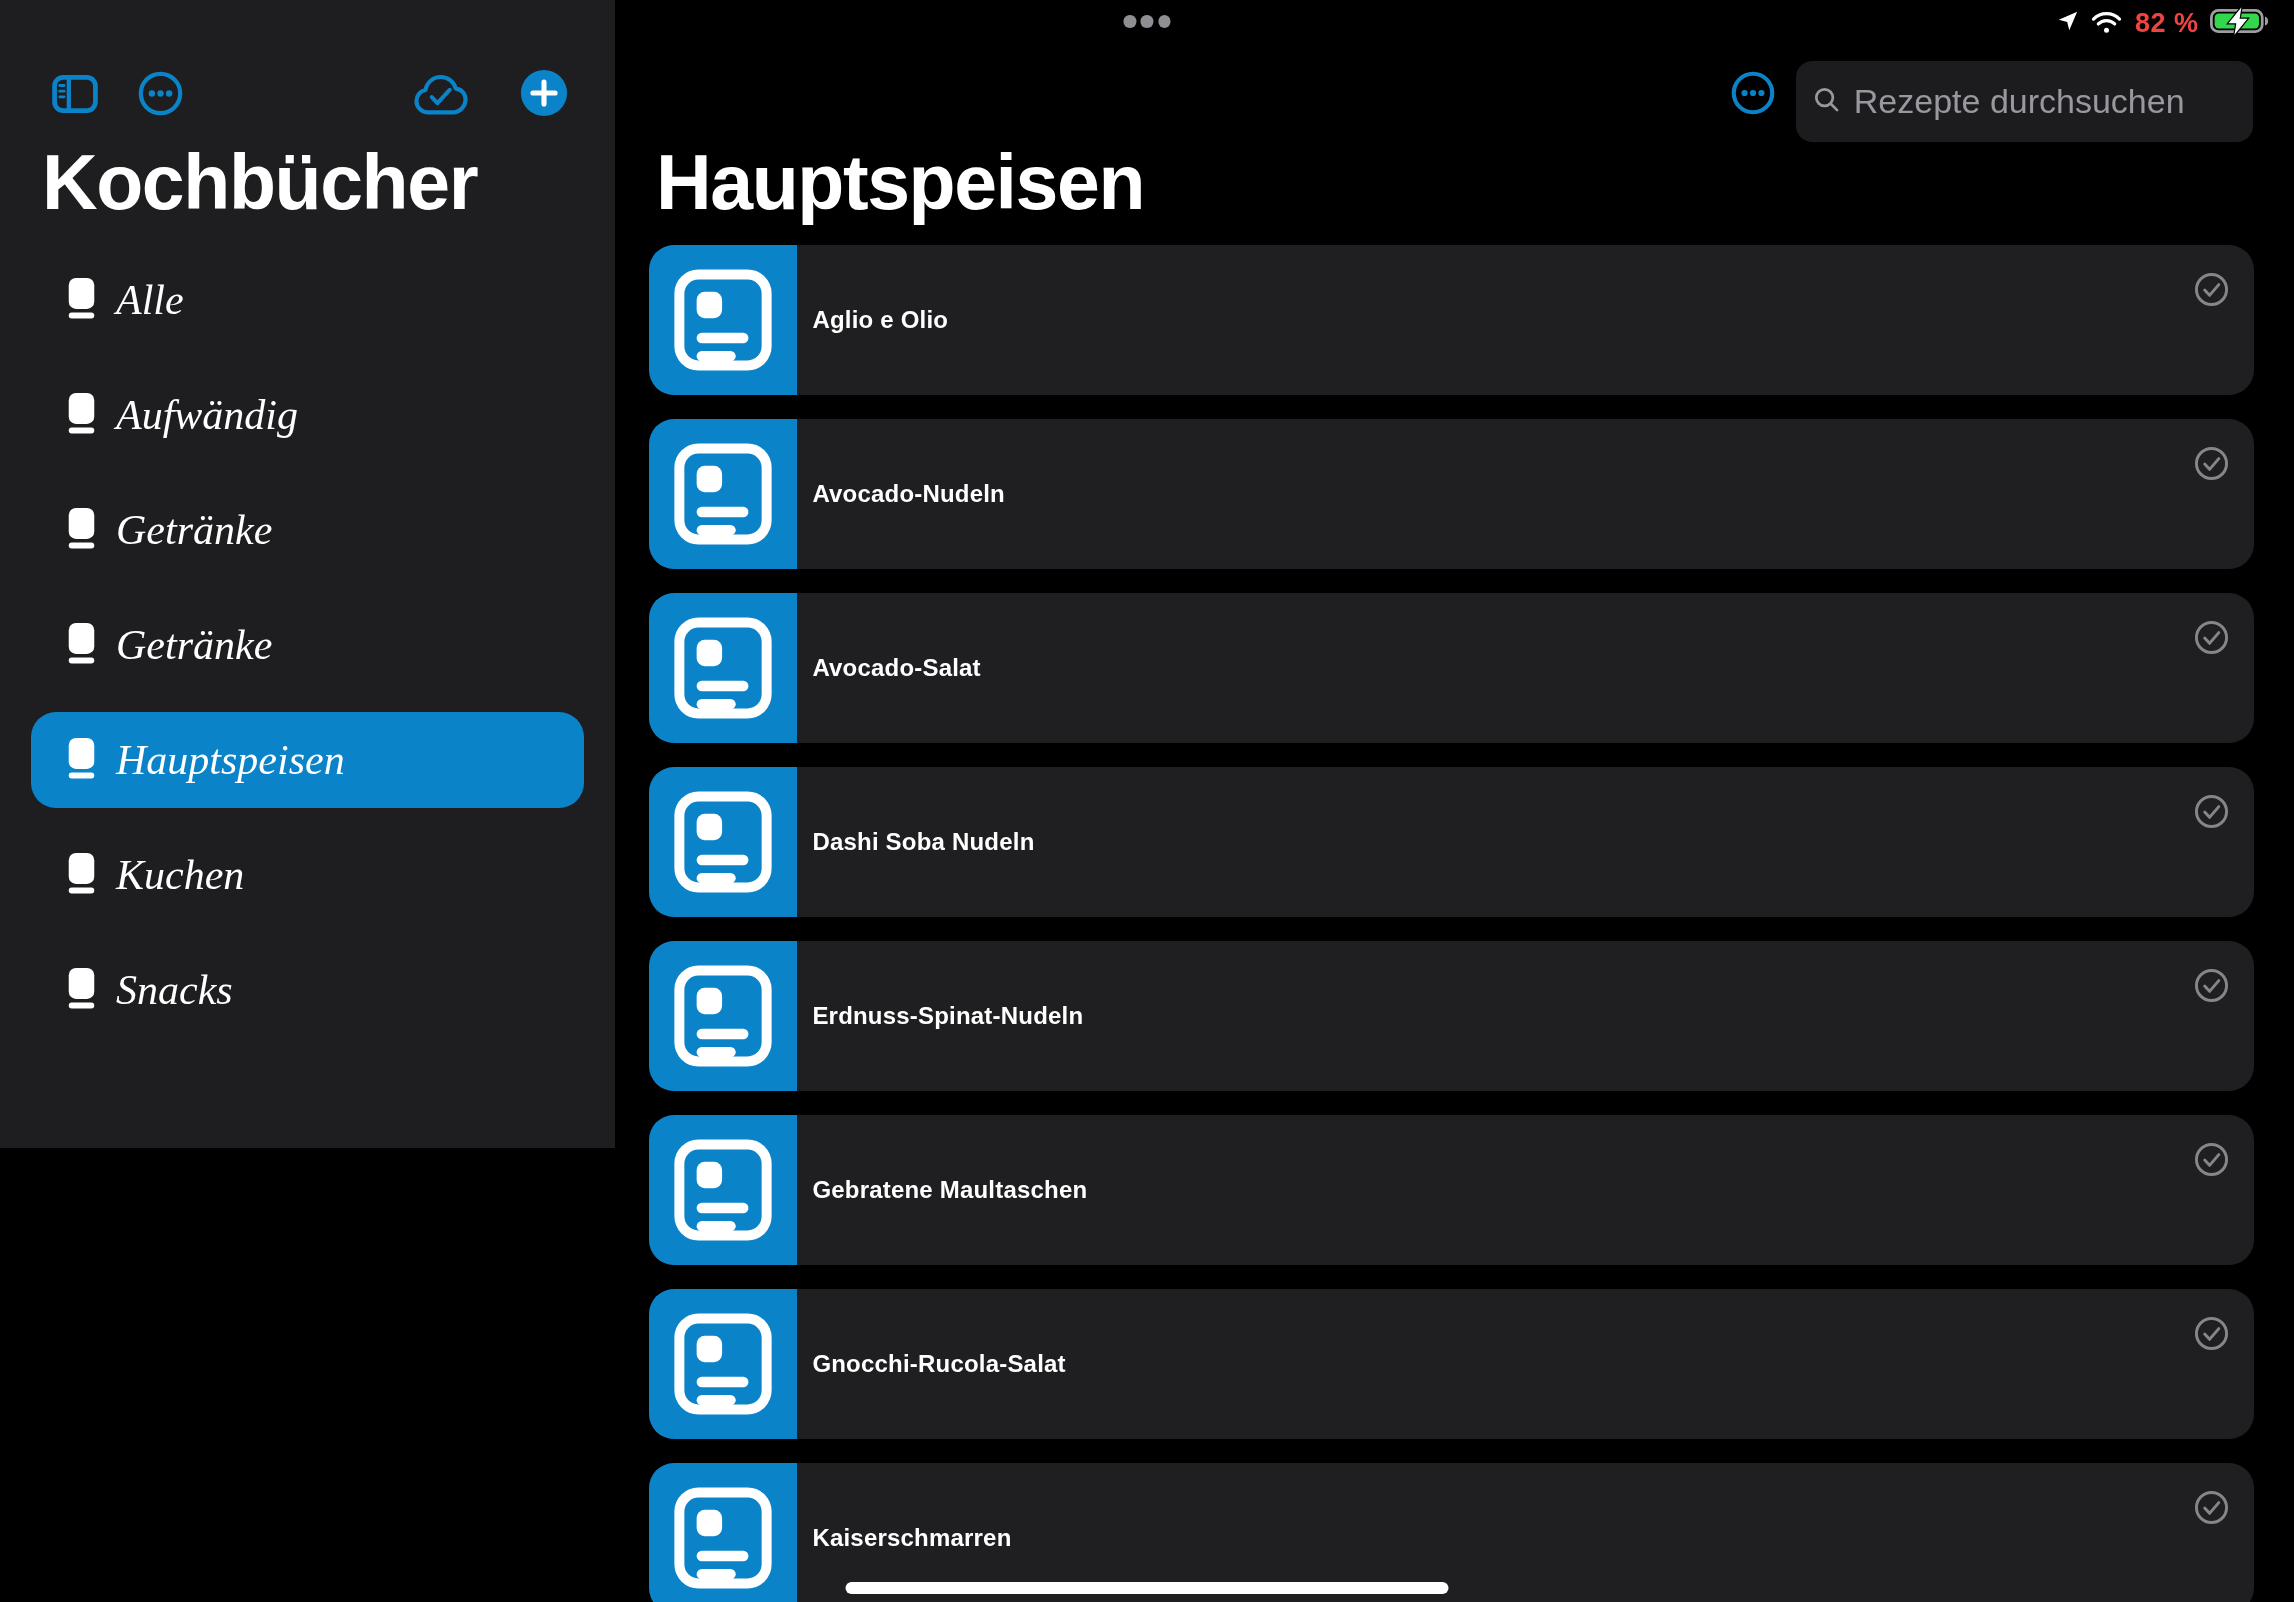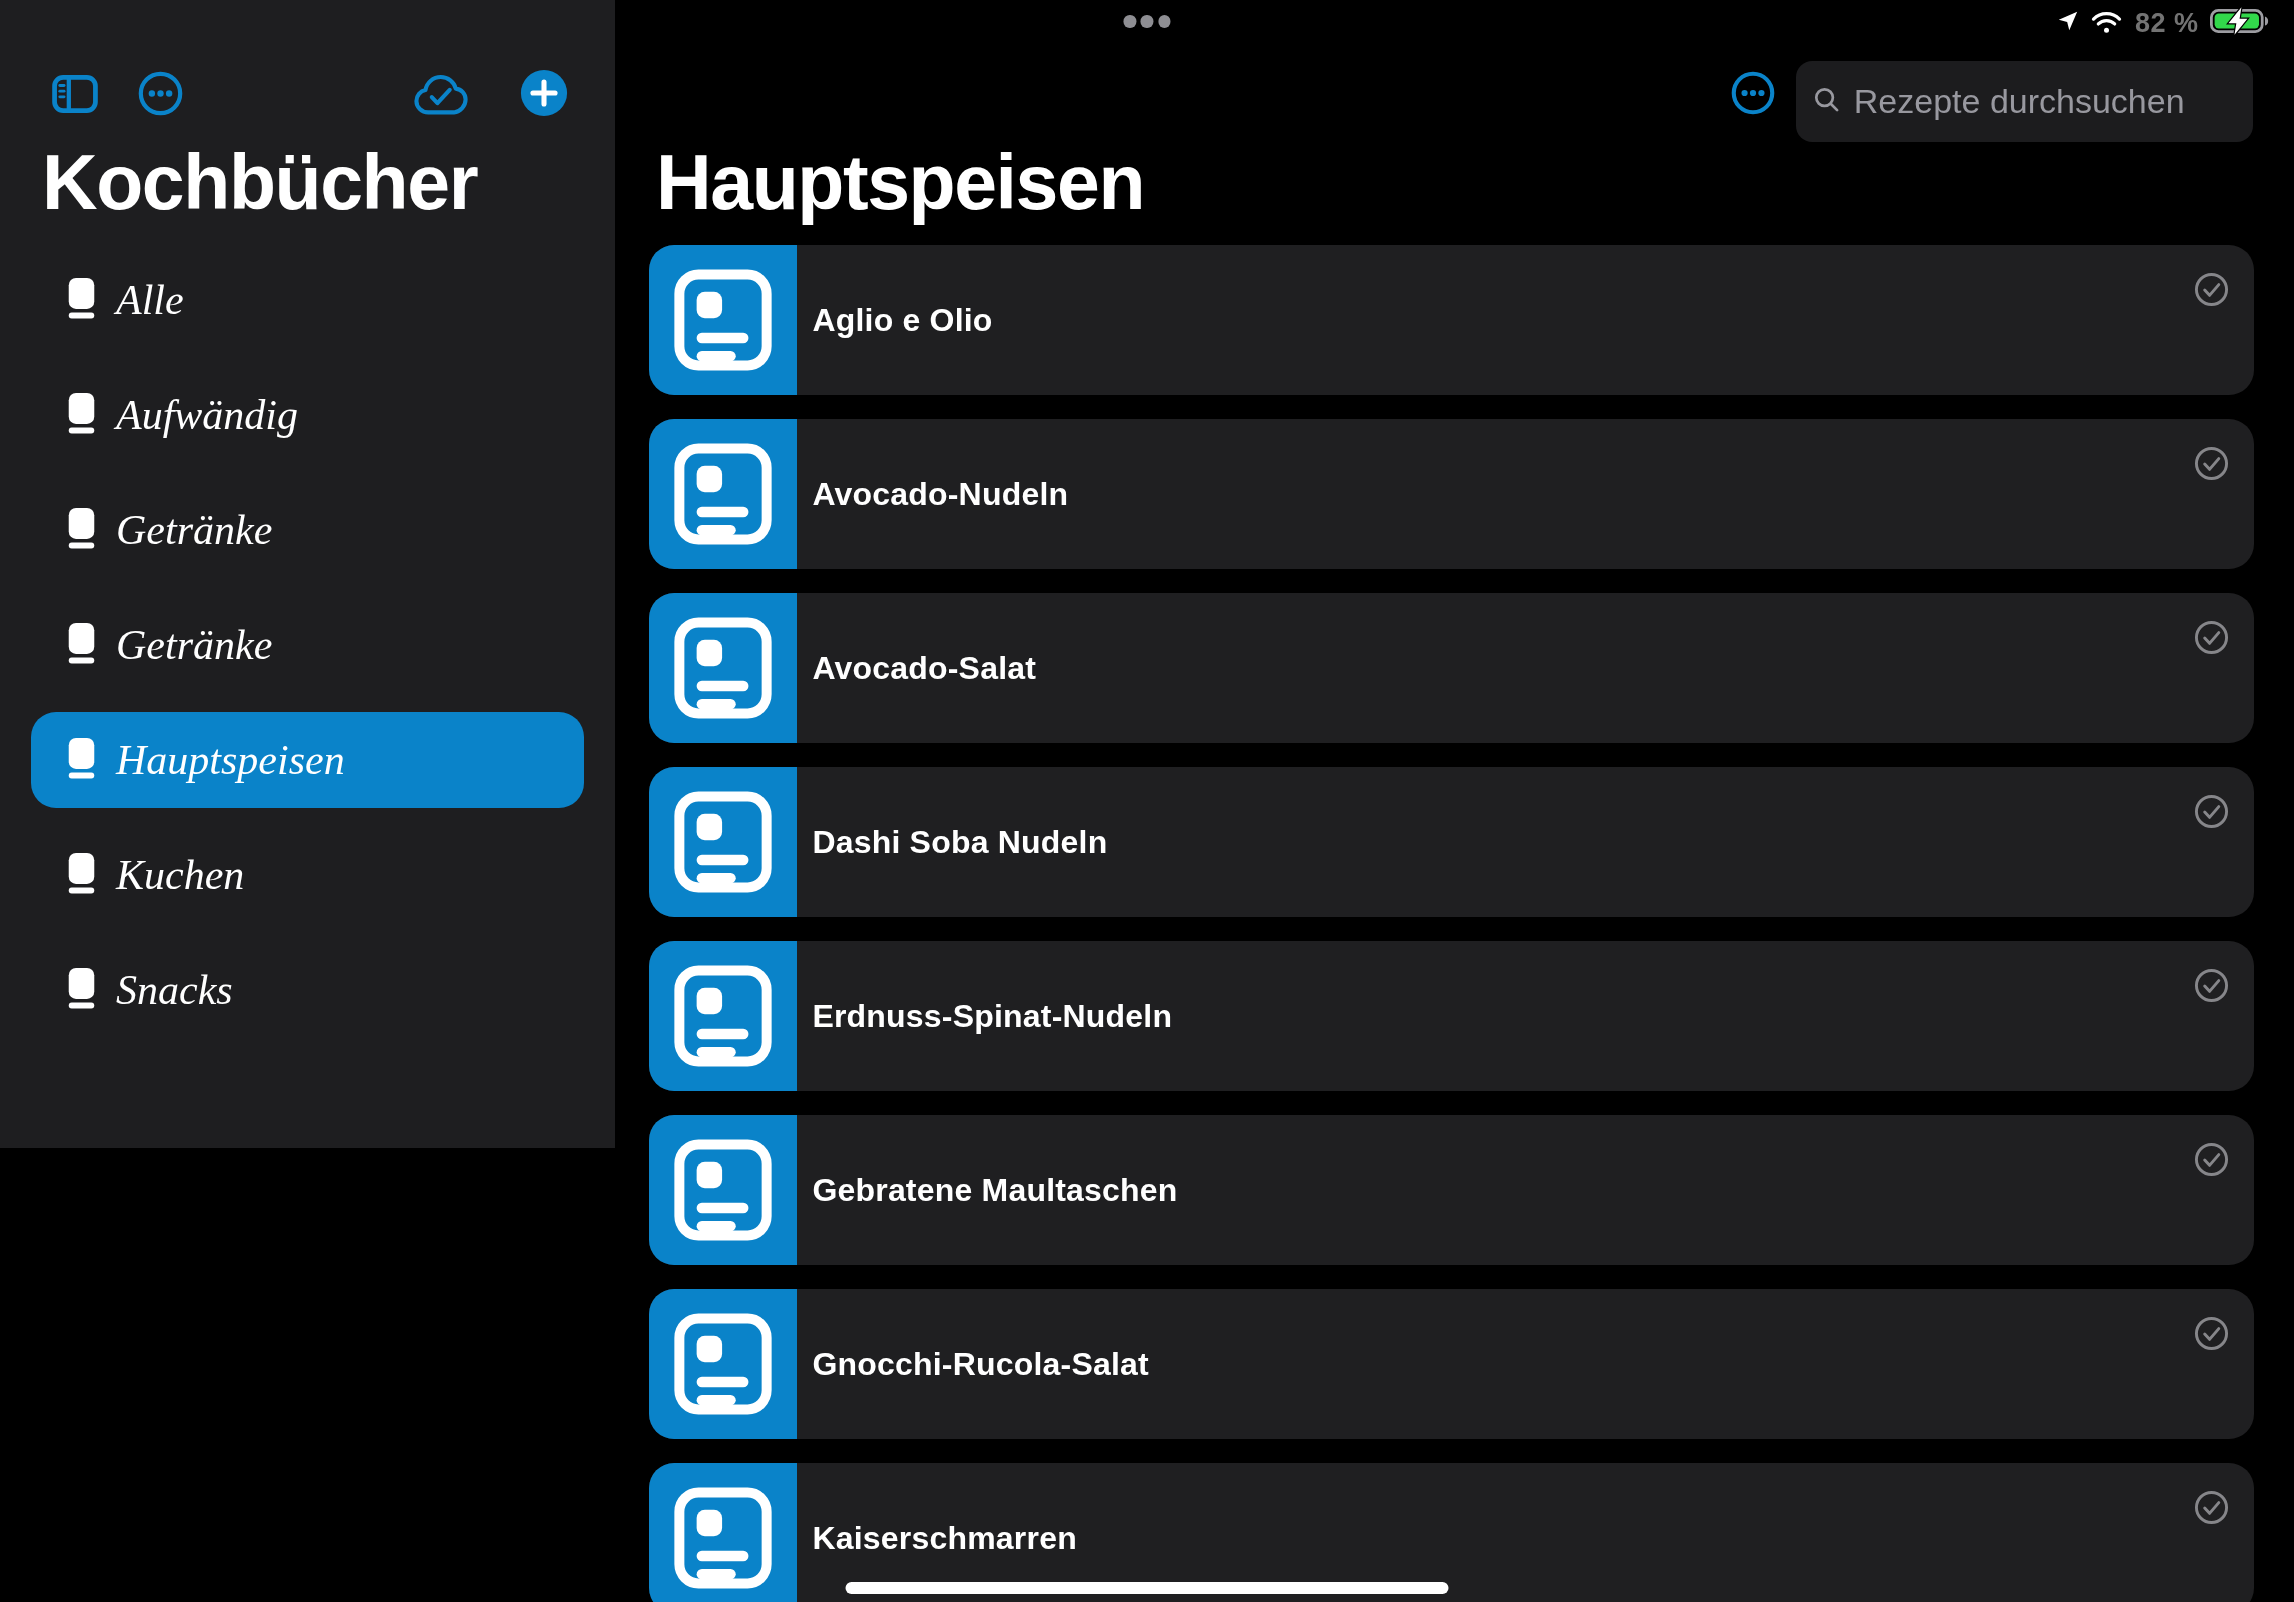--- a/index.html
+++ b/index.html
@@ -6,21 +6,21 @@
   #screen {
     position:relative; width:2294px; height:1602px; overflow:hidden;
     background:#000; font-family:"Liberation Sans", sans-serif;
     -webkit-font-smoothing:antialiased;
   }
   
   .app-dots { position:absolute; top:15.4px; left:50%; transform:translateX(-50%);
     display:flex; gap:4.8px; z-index:20; }
   .app-dots .dot { width:12.5px; height:12.5px; border-radius:50%; background:var(--dots,#8e8e93); }
   .status-right { position:absolute; top:5.8px; right:23px; height:35px; z-index:20;
-    display:flex; align-items:center; gap:11.5px; color:#737373; }
+    display:flex; align-items:center; gap:11.5px; color:#ef4444; }
   .battery-pct { font-size:27px; font-weight:700; letter-spacing:0.5px; }
   
   .sidebar { position:absolute; left:0; top:0; width:615px; height:1148px;
     background:var(--sidebar-bg,#1e1e20); }
   .icon-btn { position:absolute; background:none; border:none; padding:0; cursor:pointer; }
   .sidebar-title, .main-title { position:absolute; top:144px; color:#fff;
     font-size:77px; font-weight:700; letter-spacing:-1.4px; line-height:1; white-space:nowrap; }
   .sidebar-title { left:42px; }
   .main-title { left:656px; }
   .side-items { position:absolute; left:31px; top:252px; width:553px;
@@ -36,21 +36,21 @@
     display:flex; align-items:center; gap:11.5px; padding:0 17.3px; z-index:5; }
   .search-field input { flex:1; min-width:0; background:transparent; border:none; outline:none;
     color:#fff; font-size:34px; font-family:"Liberation Sans", sans-serif; }
   .search-field input::placeholder { color:var(--placeholder,#98989f); opacity:1; }
   .rows { position:absolute; left:649px; top:245px; width:1605px;
     display:flex; flex-direction:column; gap:24px; }
   .row { position:relative; height:150px; background:var(--row-bg,#1f1f21);
     border-radius:25px; display:flex; align-items:center; cursor:pointer; }
   .row-icon { flex:none; width:148px; height:150px; background:var(--accent,#0a83c9);
     border-radius:25px 0 0 25px; display:flex; align-items:center; justify-content:center; }
-  .row-title { margin-left:15.4px; color:#fff; font-size:32px; font-weight:700;
+  .row-title { margin-left:15.4px; color:#fff; font-size:24px; font-weight:700;
     letter-spacing:0.2px; white-space:nowrap; }
   .row-check { position:absolute; top:27px; right:25px; width:35px; height:35px; }
   
   .home-indicator { position:absolute; bottom:7.7px; left:50%; transform:translateX(-50%);
     width:603px; height:12.5px; border-radius:6.7px; background:#fff; z-index:30; }
 </style>
 </head>
 <body>
 
 <div id="screen">

